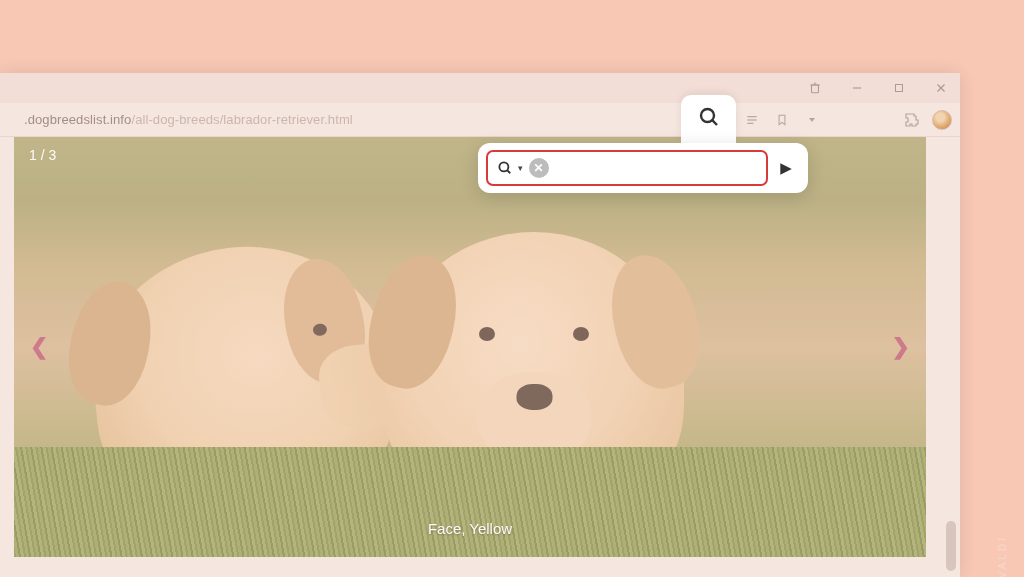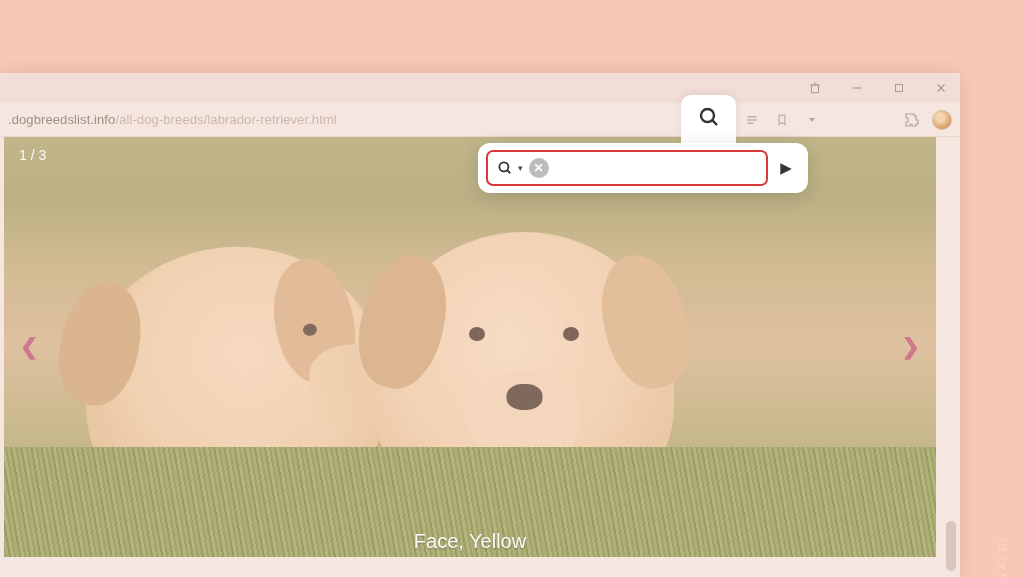--- a/index.html
+++ b/index.html
@@ -44,21 +44,21 @@
       height: 34px;
       display: flex;
       align-items: center;
       padding: 0 8px 0 0;
       gap: 8px;
       background: #f6e9e4;
       border-bottom: 1px solid #e9d6cf;
     }
     .url-bar {
       flex: 0 0 auto;
-      padding-left: 8px;
+      padding-left: 24px;
       color: #b7a49c;
       font-size: 13px;
       letter-spacing: 0.1px;
       white-space: nowrap;
     }
     .url-host { color: #9c8a83; }
     .url-path { color: #c8b5ad; }
     .toolbar-spacer { flex: 1; }
     .toolbar-icons {
       display: flex;
@@ -87,21 +87,21 @@
       border-radius: 50%;
       background: radial-gradient(circle at 40% 35%, #f2d6b0 25%, #e0a76c 60%, #b87a42 100%);
       border: 1px solid #d6bfa8;
     }
     .content {
       position: absolute;
       top: 64px;
       left: 0;
       right: 20px;
       bottom: 0;
-      padding: 0 4px;
+      padding: 0 14px;
     }
     .gallery {
       position: relative;
       width: 100%;
       height: 420px;
       border-radius: 0;
       overflow: hidden;
       background: linear-gradient(180deg, #9caa6d 0%, #94a367 15%, #b8b27c 30%, #cdbd94 50%, #aab073 70%, #7d9352 100%);
     }
     .gallery::before {
@@ -220,25 +220,25 @@
       position: absolute;
       top: 10px;
       left: 15px;
       color: #fff;
       font-size: 14px;
       font-weight: 500;
       z-index: 6;
     }
     .caption {
       position: absolute;
-      bottom: 4px;
+      bottom: 20px;
       left: 50%;
       transform: translateX(-50%);
       color: #fff;
-      font-size: 20px;
+      font-size: 15px;
       z-index: 6;
       text-shadow: 0 1px 2px rgba(0,0,0,0.3);
     }
     .gallery-nav {
       position: absolute;
       top: 50%;
       transform: translateY(-50%);
       color: #c75a82;
       font-size: 22px;
       font-weight: bold;

